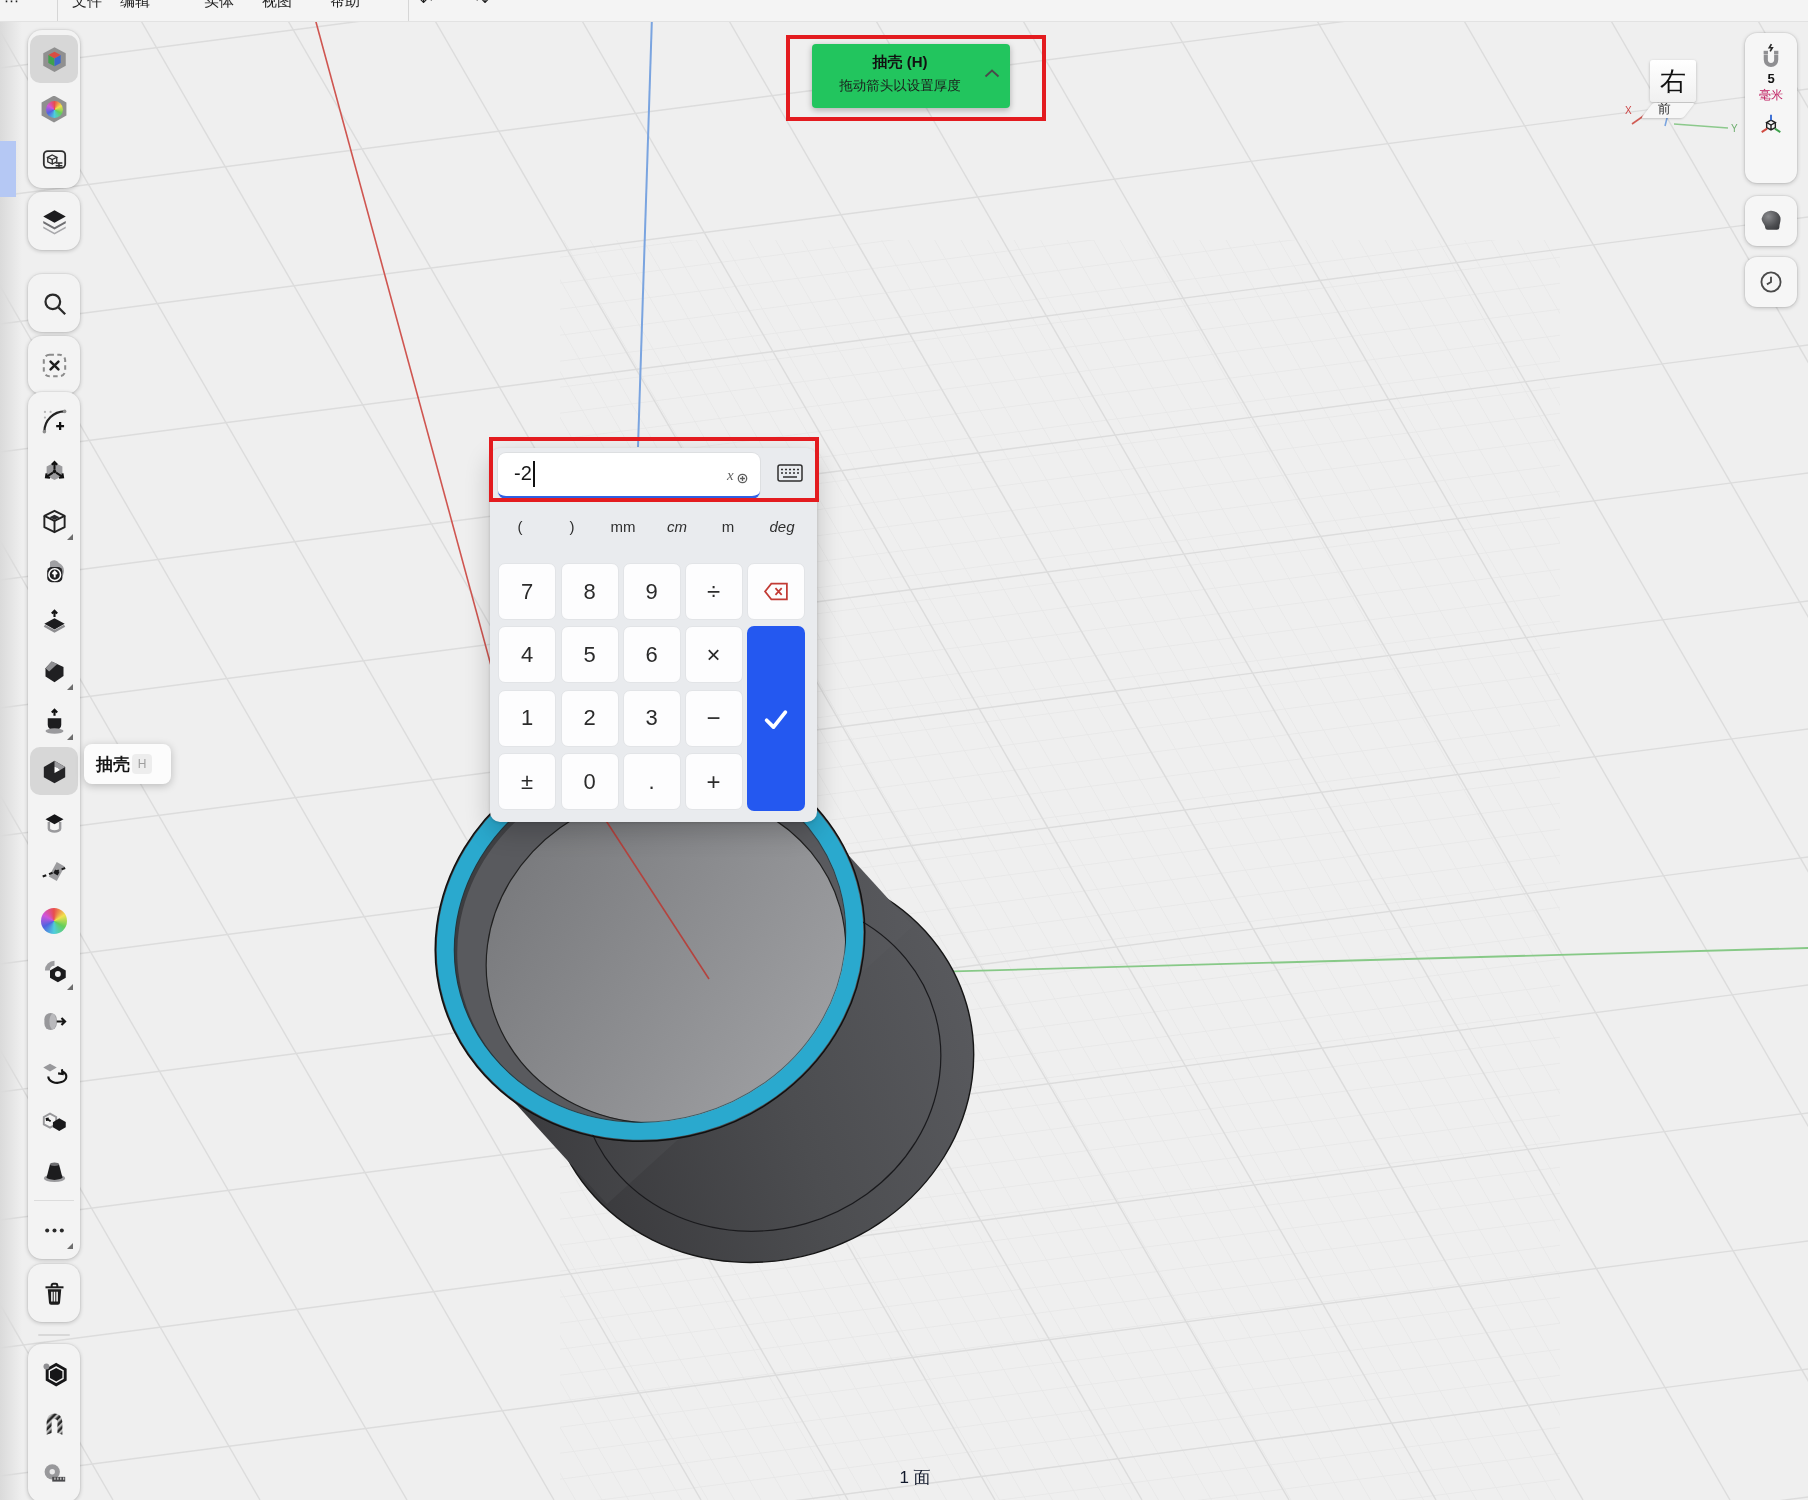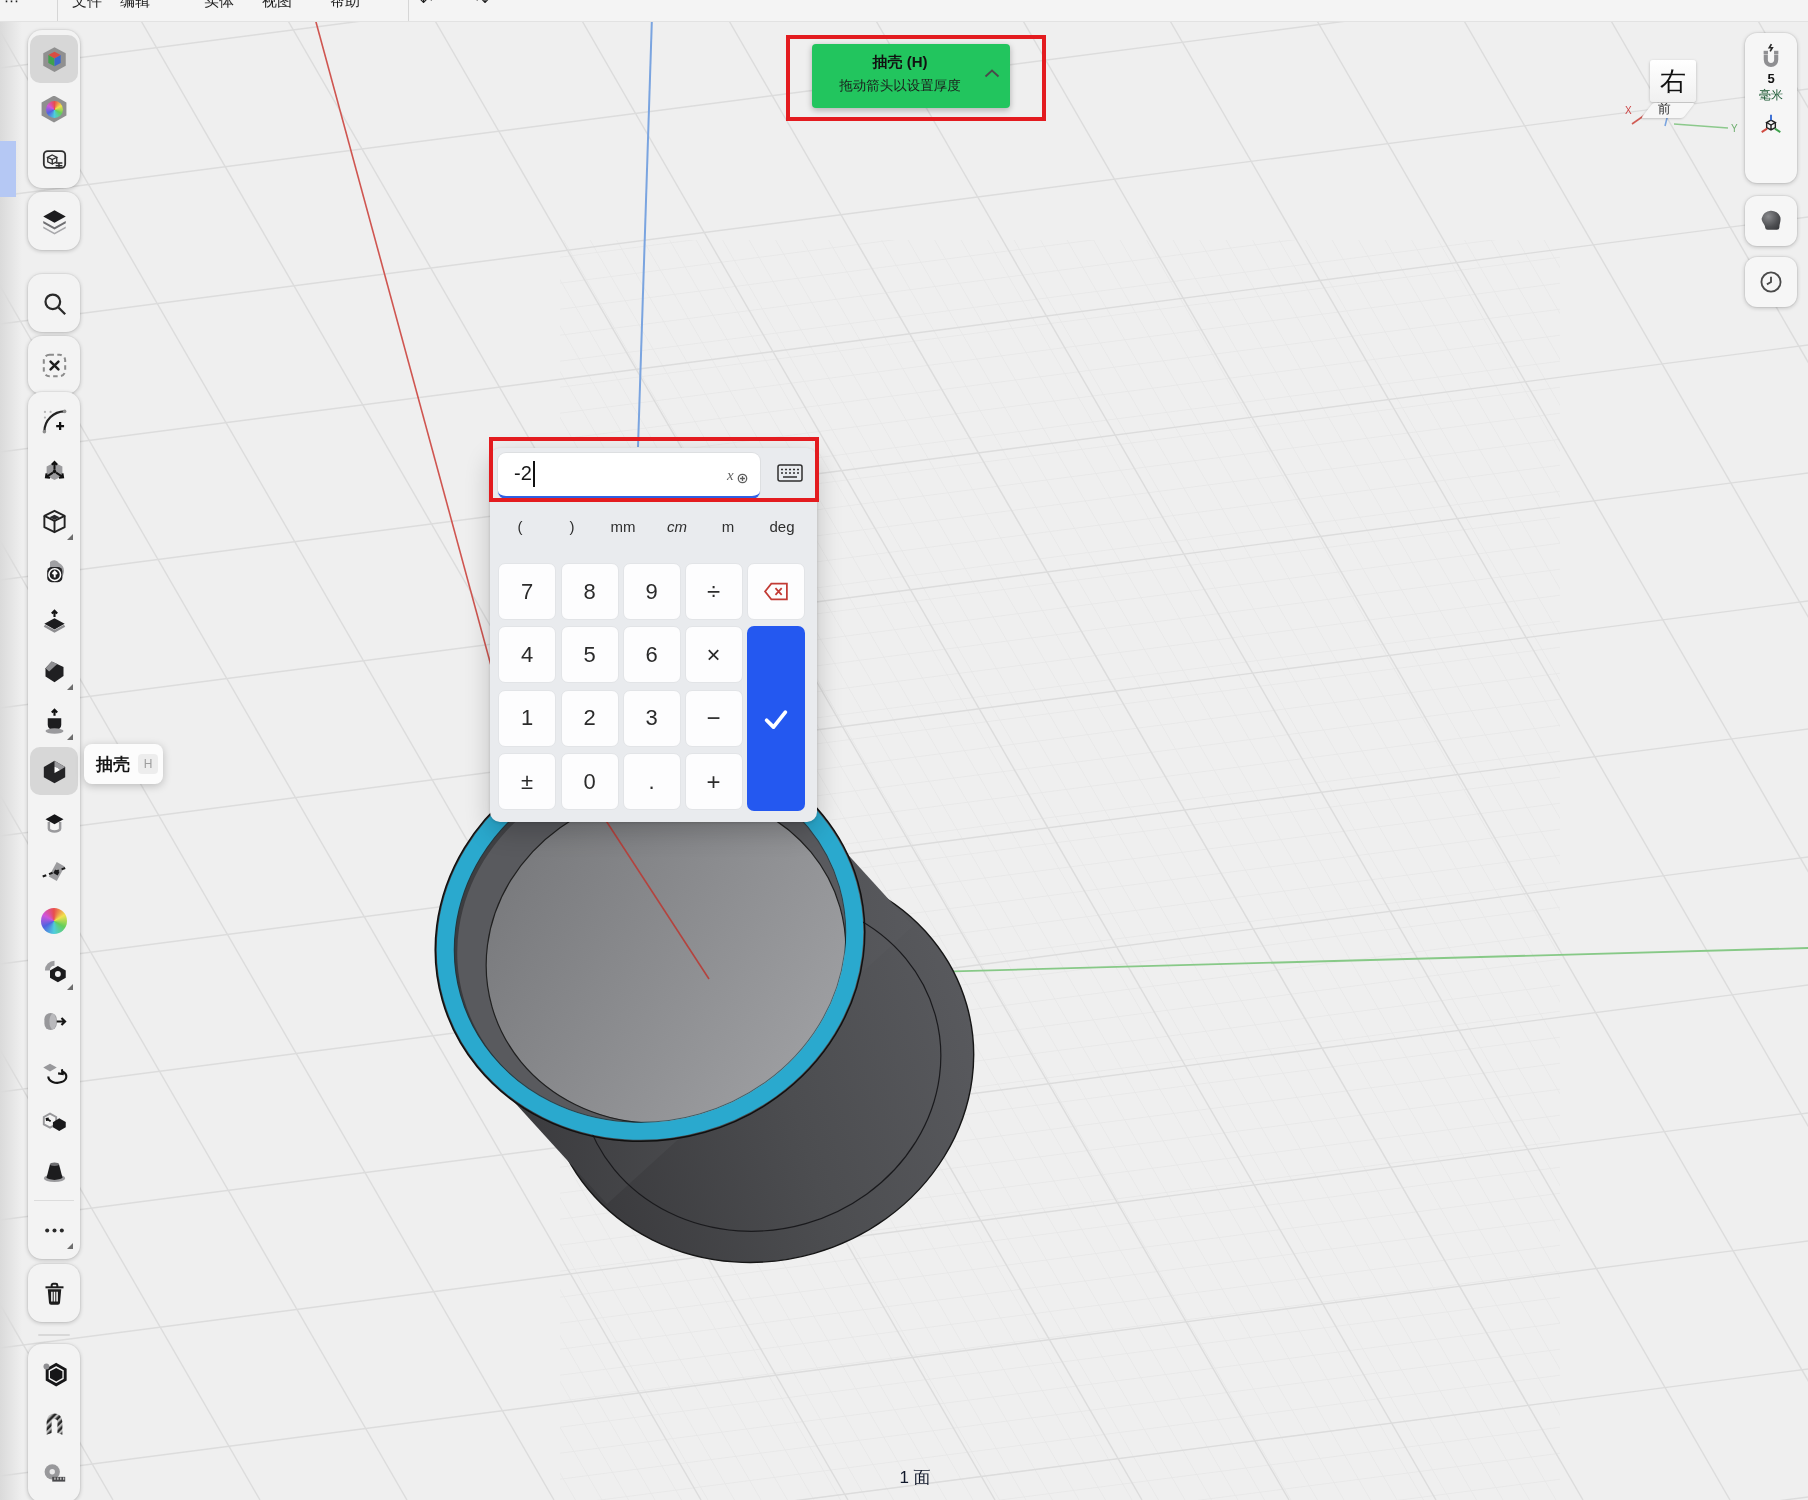--- a/index.html
+++ b/index.html
@@ -26,22 +26,22 @@
   .ltb-item.selected{background:#d7d7d7}
   .ltb-item svg{width:27px;height:27px;display:block}
   .ltb-div{width:40px;height:1px;background:#dcdcdc;margin:4px 0}
   .submark{position:absolute;right:5px;bottom:5px;width:0;height:0;border-left:6px solid transparent;border-bottom:6px solid #6d6d6d}
   .between-dash{position:absolute;left:38px;width:32px;height:2px;background:#d8d8d8;border-radius:1px;z-index:30}
   .hexwrap{width:27px;height:27px;display:block;background:#8f8f8f;position:relative;
     clip-path:polygon(50% 0,96% 26%,96% 74%,50% 100%,4% 74%,4% 26%)}
   .hexwrap .rainbow{position:absolute;inset:5px;border-radius:50%;background:conic-gradient(#e84d4d,#f2e14c,#64cf5a,#4ecddd,#4f63e0,#cf55dd,#e84d4d)}
   .rainbow.big{width:26px;height:26px;border-radius:50%;display:block;background:conic-gradient(#e84d4d,#f2e14c,#64cf5a,#4ecddd,#4f63e0,#cf55dd,#e84d4d)}
   
-  .shell-tip{position:absolute;left:84px;top:744px;height:40px;padding:0 5px 0 12px;background:#fcfcfc;border-radius:8px;
-    box-shadow:0 2px 8px rgba(0,0,0,.22);display:flex;align-items:center;gap:8px;z-index:35}
+  .shell-tip{position:absolute;left:84px;top:744px;height:40px;padding:0 19px 0 12px;background:#fcfcfc;border-radius:8px;
+    box-shadow:0 2px 8px rgba(0,0,0,.22);display:flex;align-items:center;gap:2px;z-index:35}
   .shell-tip .lbl{font-size:17px;font-weight:bold;color:#141414}
   .shell-tip .key{width:20px;height:20px;background:#ededed;border-radius:4px;color:#9e9e9e;font-size:12px;display:flex;align-items:center;justify-content:center}
   
   .hdr-tip{position:absolute;left:812px;top:44px;width:198px;height:64px;background:#22c55e;border-radius:4px;
     box-shadow:0 2px 6px rgba(0,0,0,.28);z-index:50}
   .hdr-tip .t1{position:absolute;left:8px;top:9px;width:160px;text-align:center;font-size:15px;font-weight:bold;color:#111}
   .hdr-tip .t2{position:absolute;left:0;top:33px;width:176px;text-align:center;font-size:13.5px;color:#1b1b1b}
   .hdr-tip .chev{position:absolute;right:10px;top:25px;width:16px;height:9px}
   .anno{position:absolute;border:4px solid #e31b1f;z-index:55;pointer-events:none}
   #anno-tooltip{left:786px;top:35px;width:252px;height:78px}
@@ -65,21 +65,21 @@
   .np-back svg{width:27px;height:21px}
   
   .rtb{position:absolute;left:1745px;width:52px;background:#f6f6f6;border-radius:12px;
     box-shadow:0 1px 4px rgba(0,0,0,.22),0 0 0 1px rgba(0,0,0,.04);z-index:30;
     display:flex;flex-direction:column;align-items:center}
   #rtb-a{top:33px;height:150px}
   #rtb-b{top:196px;height:50px;justify-content:center}
   #rtb-c{top:257px;height:50px;justify-content:center}
   .rtb svg{display:block}
   .snapnum{font-size:13px;font-weight:bold;color:#111;margin-top:2px}
-  .snapunit{font-size:12px;color:#14532d;margin-top:1px}
+  .snapunit{font-size:12px;color:#be185d;margin-top:1px}
   .viewcube{position:absolute;left:1622px;top:52px;width:120px;height:84px;z-index:30}
   .vc-face{position:absolute;left:28px;top:8px;width:46px;height:42px;background:linear-gradient(180deg,#ffffff,#f0f0f0);
     border-radius:3px;box-shadow:0 1px 3px rgba(0,0,0,.25);display:flex;align-items:center;justify-content:center;
     font-size:26px;color:#111}
   .vc-sub{position:absolute;left:25px;top:51px;width:42px;height:15px;background:#f7f7f7;transform:skewX(-38deg);
     overflow:hidden;border-radius:2px;box-shadow:0 1px 2px rgba(0,0,0,.18)}
   .vc-sub span{display:block;font-size:13px;color:#333;transform:skewX(38deg) translate(12px,-3px)}
   .vc-axes{position:absolute;inset:0}
   
   .statusbar{position:absolute;left:850px;top:1466px;width:130px;text-align:center;font-size:17px;color:#0f172a;z-index:30}
@@ -639,21 +639,21 @@
   <svg class="np-kbd" viewBox="0 0 26 18">
     <rect x="1" y="1" width="24" height="16" rx="2" fill="none" stroke="#2f2f2f" stroke-width="1.5"></rect>
     <path d="M4,5.5 h2 M8,5.5 h2 M12,5.5 h2 M16,5.5 h2 M20,5.5 h2 M4,9 h2 M8,9 h2 M12,9 h2 M16,9 h2 M20,9 h2 M6,13 h14" stroke="#2f2f2f" stroke-width="1.3" fill="none"></path>
   </svg>
   <div id="np-units">
       <span class="np-unit" style="left: 30px;">(</span>
       <span class="np-unit" style="left: 82px;">)</span>
       <span class="np-unit" style="left: 133px;">mm</span>
       <span class="np-unit" style="left: 187px; font-style: italic;">cm</span>
       <span class="np-unit" style="left: 238px;">m</span>
-      <span class="np-unit" style="left: 292px;">deg</span>
+      <span class="np-unit" style="left: 292px; font-style: italic;">deg</span>
     </div>
   <div id="np-keys">
       <div class="np-key" style="left: 8px; top: 115px;">7</div>
       <div class="np-key" style="left: 70.5px; top: 115px;">8</div>
       <div class="np-key" style="left: 132.5px; top: 115px;">9</div>
       <div class="np-key op" style="left: 194.5px; top: 115px;">÷</div>
       <div class="np-key" style="left: 8px; top: 178px;">4</div>
       <div class="np-key" style="left: 70.5px; top: 178px;">5</div>
       <div class="np-key" style="left: 132.5px; top: 178px;">6</div>
       <div class="np-key op" style="left: 194.5px; top: 178px;">×</div>

